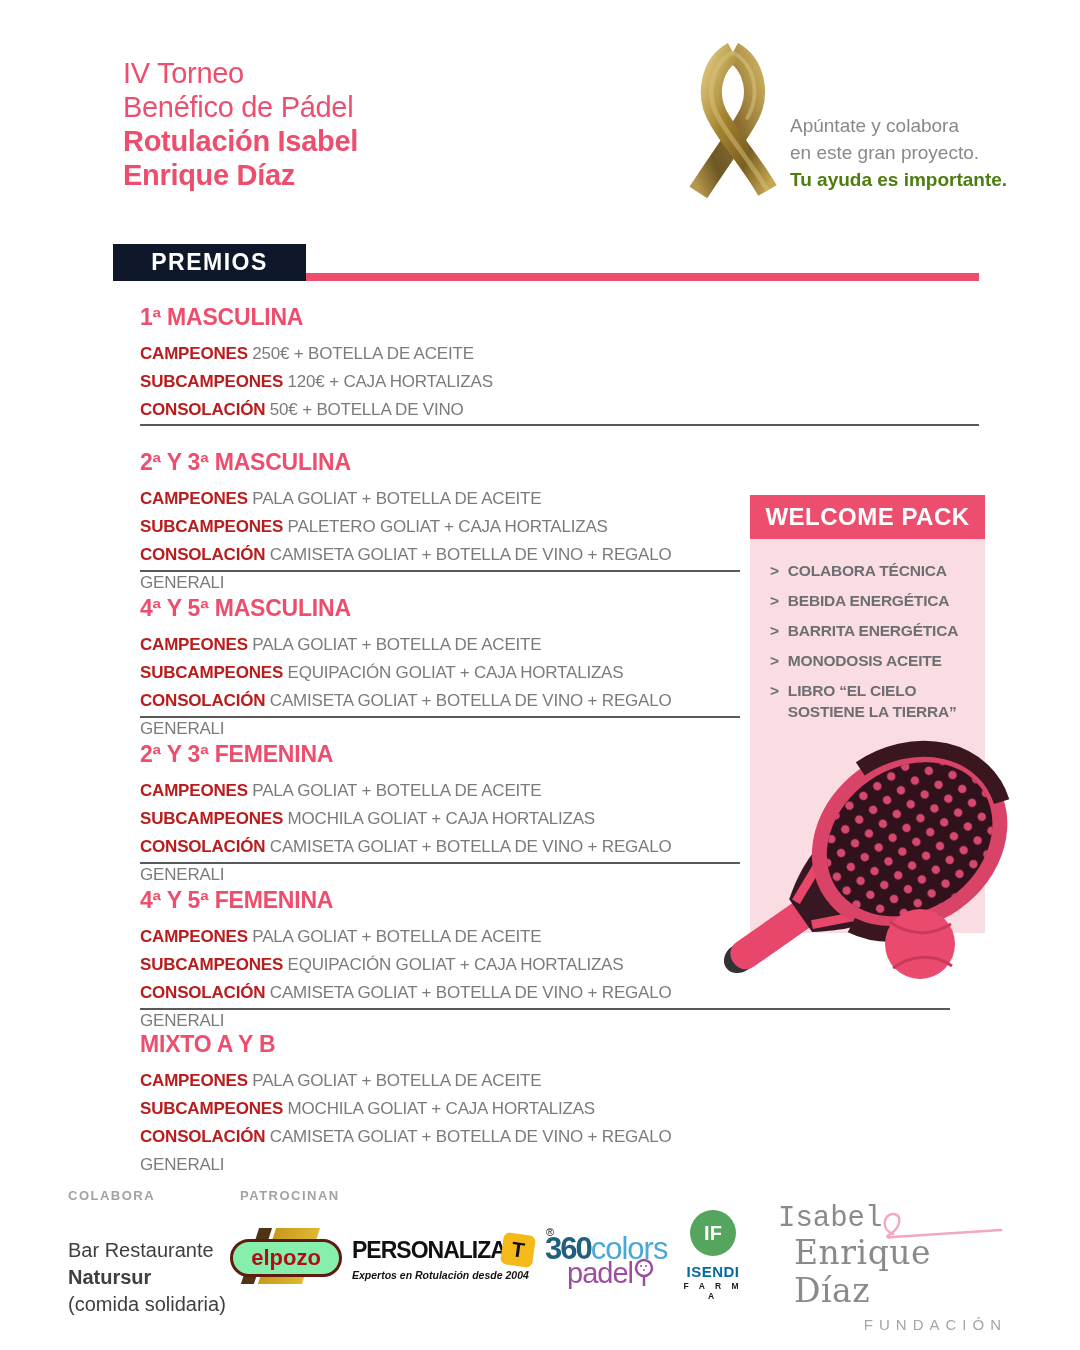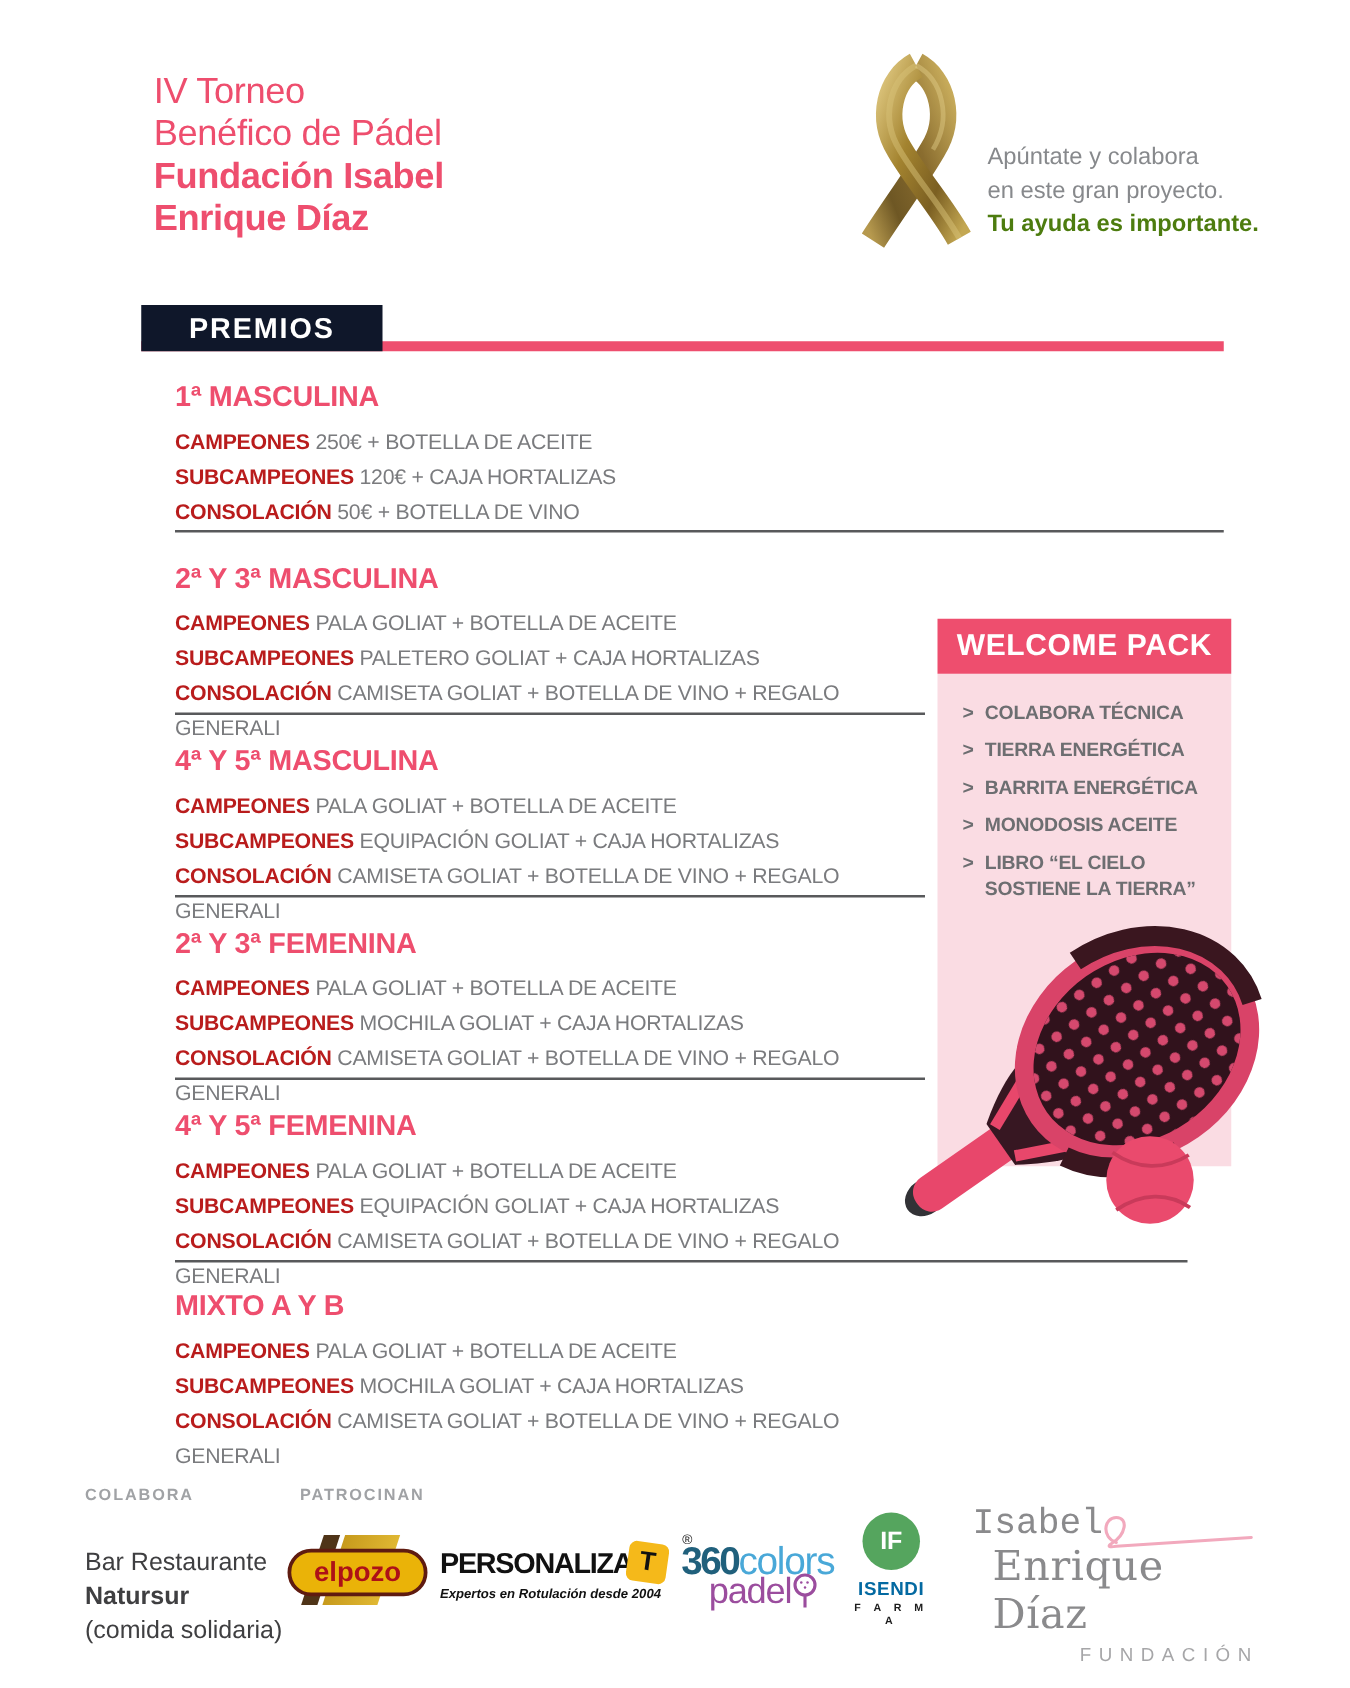--- a/index.html
+++ b/index.html
@@ -38,21 +38,21 @@
 
   
   .foot-label{position:absolute;top:1188px;font-size:13px;font-weight:700;letter-spacing:1.5px;color:#a0a2a5;}
   .colabora-block{position:absolute;left:68px;top:1237px;font-size:20px;line-height:27px;color:#3f3f41;}
   .colabora-block .c-bold{font-weight:700;}
 
   .elpozo{position:absolute;left:228px;top:1226px;width:118px;height:62px;}
   .elpozo .stripe{position:absolute;top:2px;height:56px;transform:skewX(-18deg);}
   .elpozo .stripe.brown{left:22px;width:13px;background:#4f3418;}
   .elpozo .stripe.gold{left:39px;width:44px;background:linear-gradient(90deg,#c79a1c,#e0b833);}
-  .elpozo .oval{position:absolute;left:2px;top:13px;width:106px;height:32px;background:#eab308;border:3px solid #5f1b10;
+  .elpozo .oval{position:absolute;left:2px;top:13px;width:106px;height:32px;background:#86efac;border:3px solid #5f1b10;
                 border-radius:20px;display:flex;align-items:center;justify-content:center;}
   .elpozo .oval span{color:#ad1117;font-size:22px;font-weight:700;letter-spacing:0;}
 
   .personalizat{position:absolute;left:352px;top:1234px;width:190px;}
   .personalizat .p-row{display:flex;align-items:center;position:relative;}
   .personalizat .p-name{font-size:23px;font-weight:700;letter-spacing:-1px;color:#111111;}
   .personalizat .p-box{width:32px;height:32px;margin-left:-4px;background:#f5b91a;border-radius:6px;transform:rotate(8deg);
                        display:flex;align-items:center;justify-content:center;font-size:21px;font-weight:700;color:#111;}
   .personalizat .p-reg{position:absolute;right:-12px;top:-8px;font-size:11px;color:#111;}
   .personalizat .p-tag{font-size:10.5px;font-weight:700;font-style:italic;color:#111;margin-top:3px;}
@@ -77,21 +77,21 @@
   .fundacion .f-doodle{position:absolute;left:105px;top:4px;width:128px;height:34px;}
 </style>
 </head>
 <body>
 
 <div class="page">
 
   <div class="title-block">
     <div class="t-light">IV Torneo</div>
     <div class="t-light">Benéfico de Pádel</div>
-    <div class="t-bold">Fundación Isabel</div>
+    <div class="t-bold">Rotulación Isabel</div>
     <div class="t-bold">Enrique Díaz</div>
   </div>
 
   <svg class="ribbon-svg" viewBox="0 0 100 175">
     <defs>
       <linearGradient id="goldA" x1="0" y1="0" x2="1" y2="1">
         <stop offset="0" stop-color="#d9c178"></stop>
           <stop offset="0.35" stop-color="#a3832f"></stop>
         <stop offset="0.7" stop-color="#7b5f22"></stop>
           <stop offset="1" stop-color="#c3a752"></stop>
@@ -169,21 +169,21 @@
 
   <div class="wp-panel"></div>
   <div class="wp-header">WELCOME PACK</div>
   <div class="wp-list">
     <div class="wp-item">
         <span class="wp-caret">&gt;</span>
         <span>COLABORA TÉCNICA</span>
       </div>
     <div class="wp-item">
         <span class="wp-caret">&gt;</span>
-        <span>TIERRA ENERGÉTICA</span>
+        <span>BEBIDA ENERGÉTICA</span>
       </div>
     <div class="wp-item">
         <span class="wp-caret">&gt;</span>
         <span>BARRITA ENERGÉTICA</span>
       </div>
     <div class="wp-item">
         <span class="wp-caret">&gt;</span>
         <span>MONODOSIS ACEITE</span>
       </div>
     <div class="wp-item">

